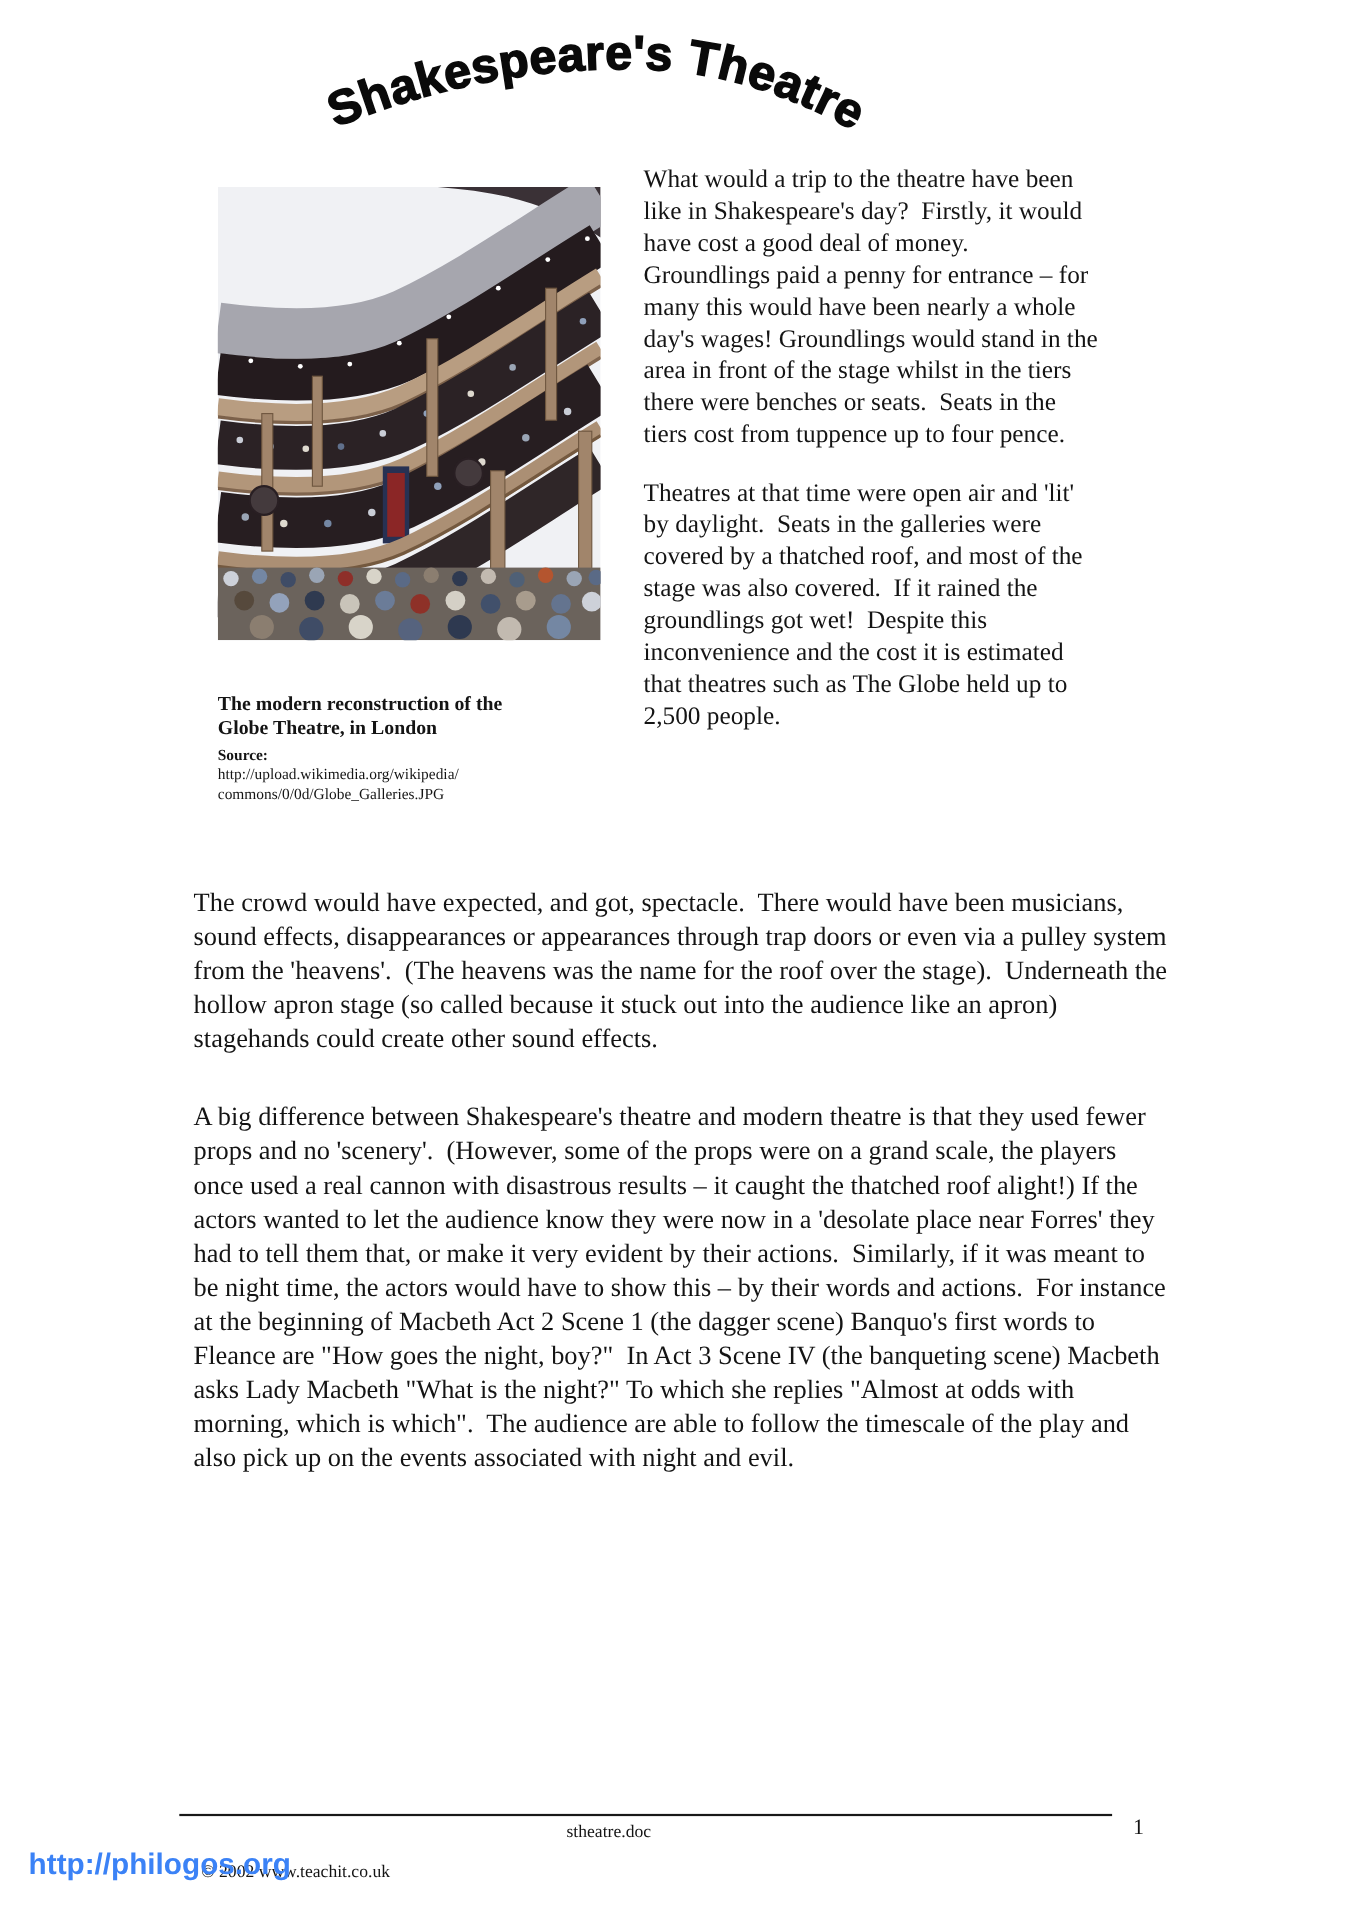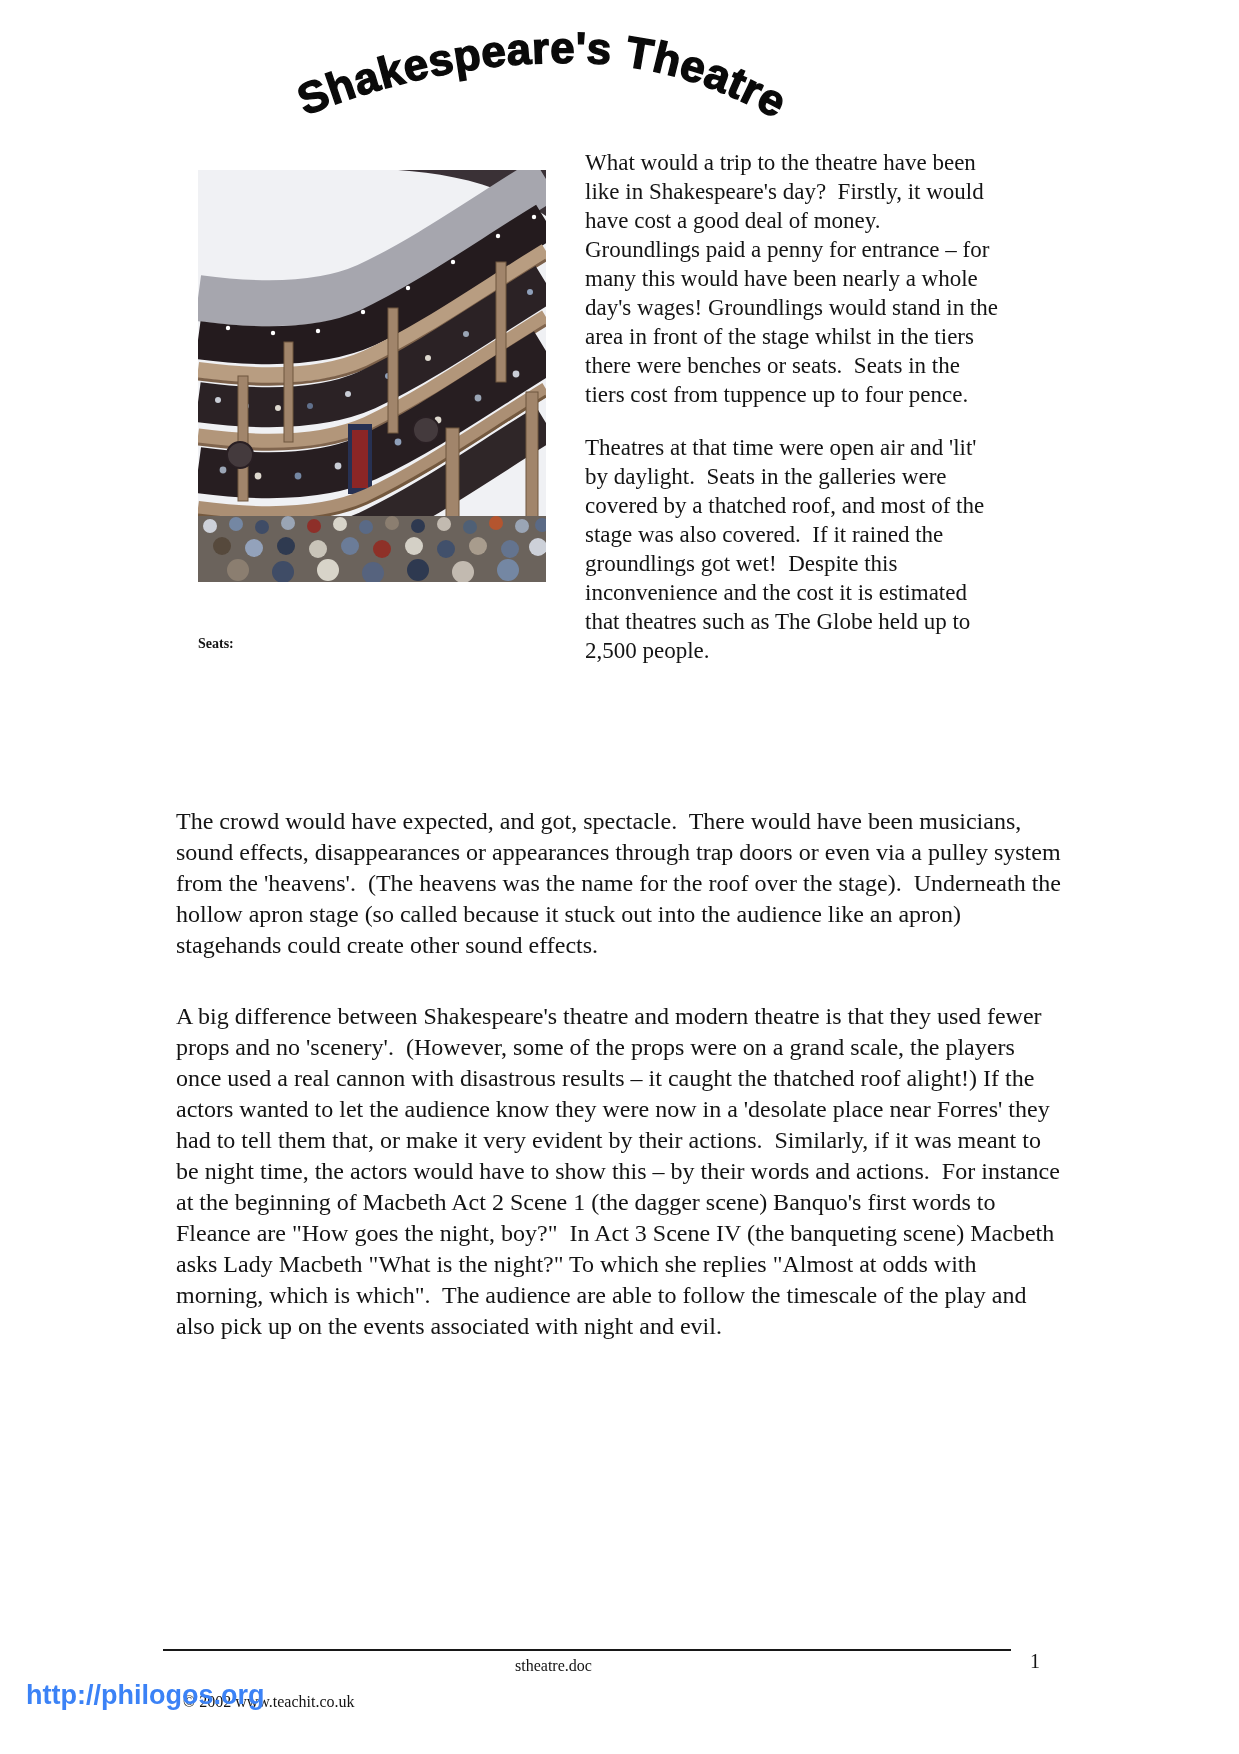--- a/index.html
+++ b/index.html
@@ -167,21 +167,29 @@
         <circle cx="85" cy="402" r="11" fill="#3f4c66"></circle>
       <circle cx="130" cy="400" r="11" fill="#d8d4c9"></circle>
         <circle cx="175" cy="403" r="11" fill="#56637e"></circle>
       <circle cx="220" cy="400" r="11" fill="#2e3950"></circle>
         <circle cx="265" cy="402" r="11" fill="#c2bab0"></circle>
       <circle cx="310" cy="400" r="11" fill="#7487a3"></circle>
     </g>
   </svg>
 
   <div class="caption-block">
-    <div class="source-label">Seats:</div>
+    <div class="caption-line">
+      <span>The modern reconstruction of the</span><br>
+      <span>Globe Theatre, in London</span>
+    </div>
+    <div class="source-label">Source:</div>
+    <div class="source-url">
+      <span>http://upload.wikimedia.org/wikipedia/</span><br>
+      <span>commons/0/0d/Globe_Galleries.JPG</span>
+    </div>
   </div>
 
   <div class="col-text">
     <p>What would a trip to the theatre have been like in Shakespeare's day?  Firstly, it would have cost a good deal of money. Groundlings paid a penny for entrance – for many this would have been nearly a whole day's wages! Groundlings would stand in the area in front of the stage whilst in the tiers there were benches or seats.  Seats in the tiers cost from tuppence up to four pence.</p>
     <p>Theatres at that time were open air and 'lit' by daylight.  Seats in the galleries were covered by a thatched roof, and most of the stage was also covered.  If it rained the groundlings got wet!  Despite this inconvenience and the cost it is estimated that theatres such as The Globe held up to 2,500 people.</p>
   </div>
 
   <div class="full-text">
     <p>The crowd would have expected, and got, spectacle.  There would have been musicians, sound effects, disappearances or appearances through trap doors or even via a pulley system from the 'heavens'.  (The heavens was the name for the roof over the stage).  Underneath the hollow apron stage (so called because it stuck out into the audience like an apron) stagehands could create other sound effects.</p>
     <p>A big difference between Shakespeare's theatre and modern theatre is that they used fewer props and no 'scenery'.  (However, some of the props were on a grand scale, the players once used a real cannon with disastrous results – it caught the thatched roof alight!) If the actors wanted to let the audience know they were now in a 'desolate place near Forres' they had to tell them that, or make it very evident by their actions.  Similarly, if it was meant to be night time, the actors would have to show this – by their words and actions.  For instance at the beginning of Macbeth Act 2 Scene 1 (the dagger scene) Banquo's first words to  Fleance are "How goes the night, boy?"  In Act 3 Scene IV (the banqueting scene) Macbeth asks Lady Macbeth "What is the night?" To which she replies "Almost at odds with morning, which is which".  The audience are able to follow the timescale of the play and also pick up on the events associated with night and evil.</p>

